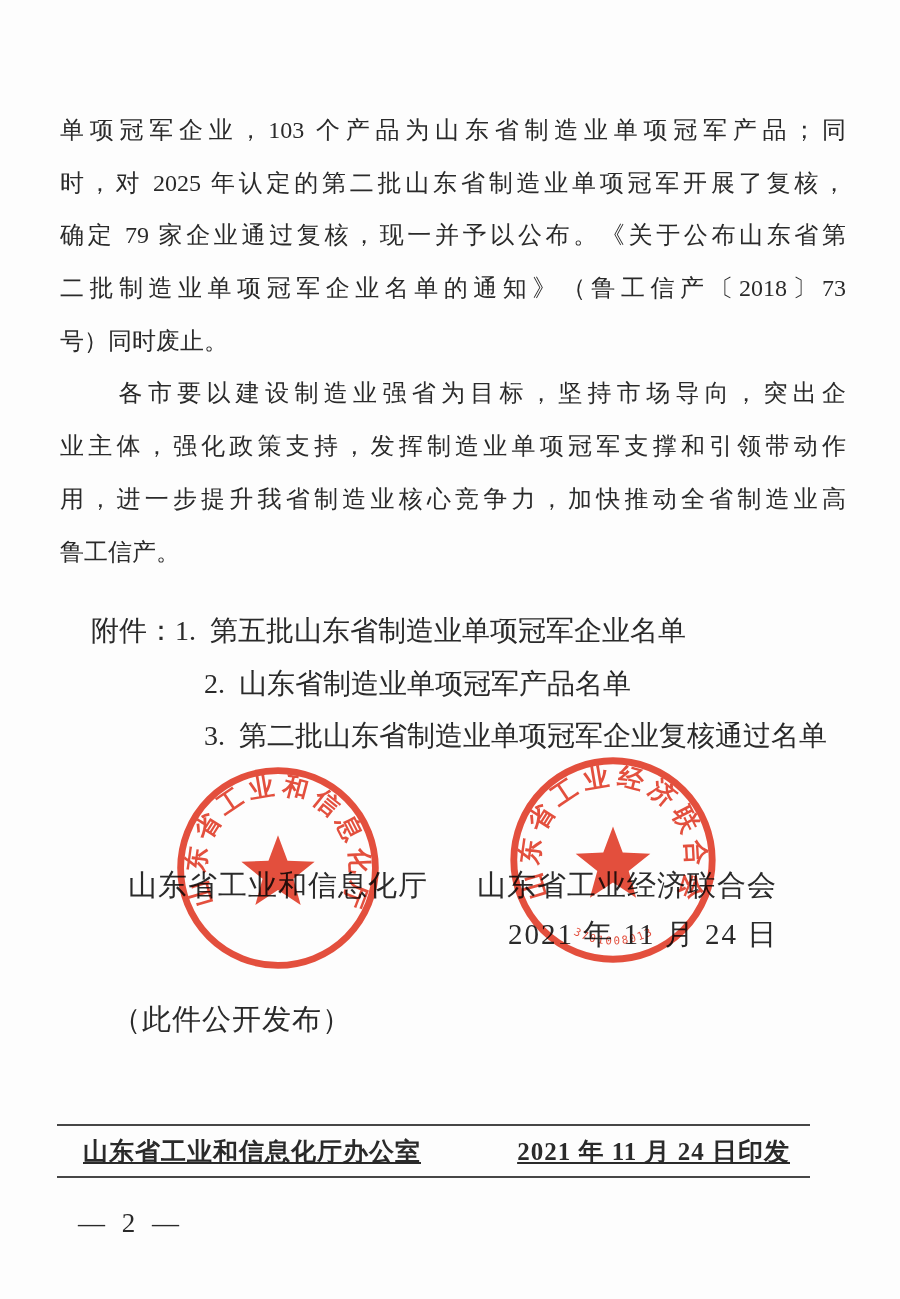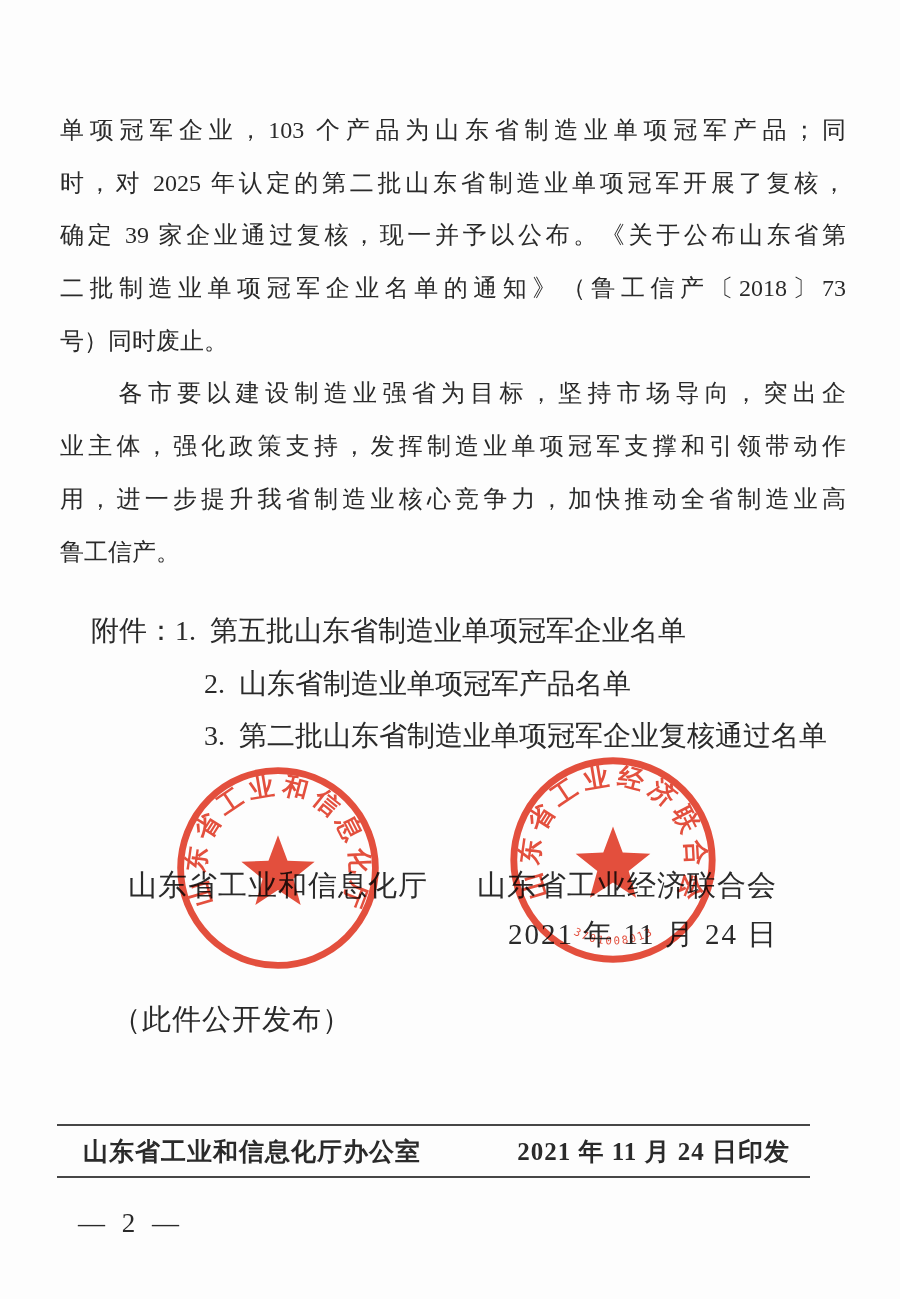--- a/index.html
+++ b/index.html
@@ -30,33 +30,33 @@
   .seal-left{left:170px;top:760px;}
   .seal-right{left:503px;top:750px;}
   
   .footer-rule{position:absolute;left:57px;width:753px;height:2px;background:#474747;}
   .rule-top{top:1124px;}
   .rule-bottom{top:1176px;}
   .footer-band{
     position:absolute;left:57px;top:1126px;width:753px;height:50px;
     display:flex;align-items:center;justify-content:space-between;
     box-sizing:border-box;padding:0 20px 0 26px;
-    font-size:25px;font-weight:bold;letter-spacing:1px;
+    font-size:25px;font-weight:bold;letter-spacing:1px;text-decoration:underline;
   }
   .page-number{position:absolute;left:78px;top:1208px;font-size:27px;letter-spacing:5px;}
 </style>
 </head>
 <body>
 
 <div class="page">
 
   <div class="body-block">
     <div class="t-line fill">单项冠军企业，103 个产品为山东省制造业单项冠军产品；同</div>
     <div class="t-line fill">时，对 2025 年认定的第二批山东省制造业单项冠军开展了复核，</div>
-    <div class="t-line fill">确定 39 家企业通过复核，现一并予以公布。《关于公布山东省第</div>
+    <div class="t-line fill">确定 79 家企业通过复核，现一并予以公布。《关于公布山东省第</div>
     <div class="t-line fill">二批制造业单项冠军企业名单的通知》（鲁工信产〔2018〕73</div>
     <div class="t-line">号）同时废止。</div>
     <div class="t-line fill">　　各市要以建设制造业强省为目标，坚持市场导向，突出企</div>
     <div class="t-line fill">业主体，强化政策支持，发挥制造业单项冠军支撑和引领带动作</div>
     <div class="t-line fill">用，进一步提升我省制造业核心竞争力，加快推动全省制造业高</div>
     <div class="t-line">鲁工信产。</div>
   </div>
 
   <div class="att-block">
     <div class="att-row">

